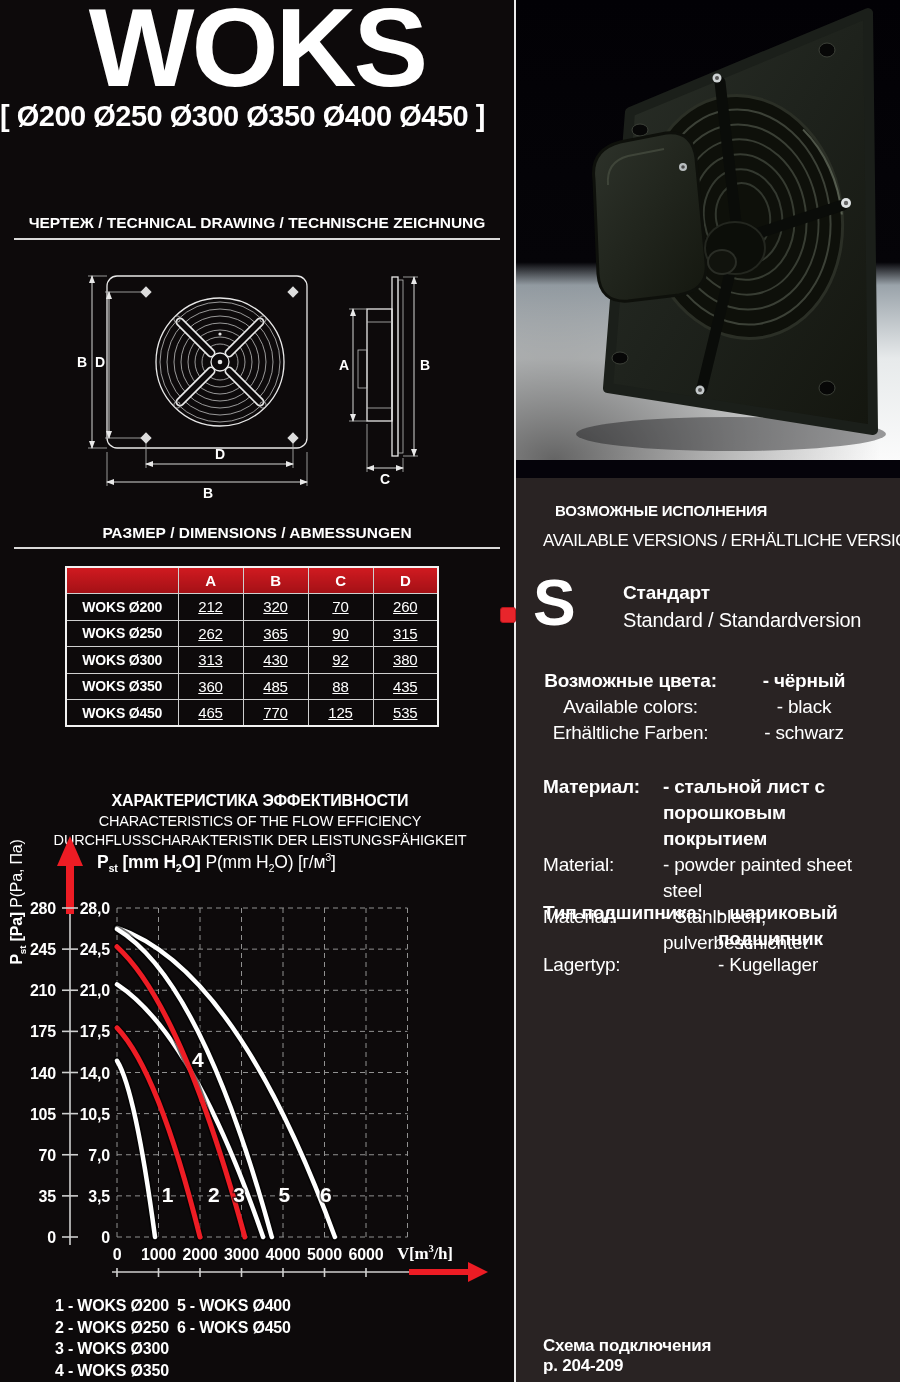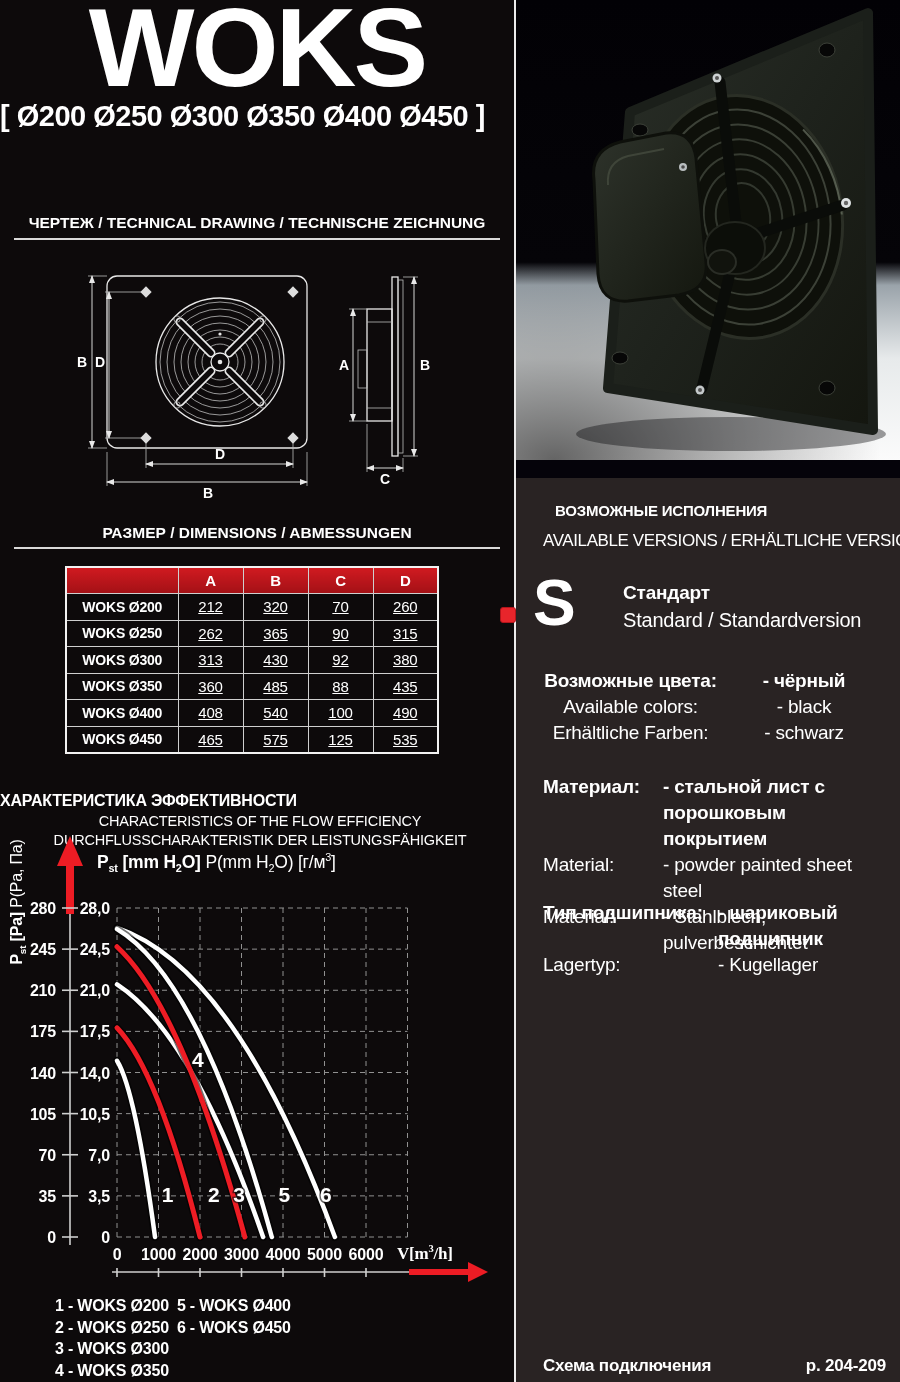--- a/index.html
+++ b/index.html
@@ -12,21 +12,21 @@
   
   .left-panel{position:absolute;left:0;top:0;width:514px;height:1382px;background:#0d0a0b;}
   .main-title{position:absolute;top:-8px;left:0;width:514px;text-align:center;
         font-size:112px;font-weight:bold;letter-spacing:-3px;line-height:1.0;}
   .subtitle{position:absolute;top:100px;left:0;width:514px;text-align:left;
         font-size:29px;font-weight:bold;letter-spacing:-0.5px;}
   .sec-hdr{position:absolute;left:0;width:514px;text-align:center;
         font-size:15.5px;font-weight:bold;letter-spacing:0;}
   .sec-rule{position:absolute;left:14px;width:486px;height:2px;background:#d9d9d9;}
   
-  .ch-t1{position:absolute;top:792px;left:0;width:520px;font-size:16px;font-weight:bold;}
+  .ch-t1{position:absolute;top:792px;left:0;width:520px;text-align:center;font-size:16px;font-weight:bold;}
   .ch-t2{position:absolute;top:813px;left:0;width:520px;text-align:center;font-size:14.5px;}
   .ch-t3{position:absolute;top:832px;left:0;width:520px;text-align:center;font-size:14.5px;}
   .ylab-right{position:absolute;top:851px;left:97px;font-size:17.5px;white-space:nowrap;}
   .ylab-left{position:absolute;top:892px;left:-63px;width:160px;height:20px;line-height:20px;
         text-align:center;transform:rotate(-90deg);font-size:16px;white-space:nowrap;}
   .x-unit{position:absolute;top:1243px;left:397px;font-size:17px;font-weight:bold;font-family:Liberation Serif, serif;}
   #chart{position:absolute;top:820px;left:0;}
   .grid{stroke:#919191;stroke-width:1;stroke-dasharray:5 4;fill:none;}
   .axisln{stroke:#cfcfcf;stroke-width:1.6;fill:none;}
   .ticktx{fill:#fff;font-family:"Liberation Sans",sans-serif;font-size:16px;font-weight:bold;}
@@ -66,21 +66,21 @@
   .spec-group{position:absolute;left:27px;right:10px;}
   .spec-group.g1{top:190px;text-align:center;}
   .spec-group.g2{top:296px;}
   .spec-group.g3{top:422px;}
   .spec-row{display:flex;line-height:26px;font-size:19px;}
   .spec-row .lab{width:175px;flex:none;}
   .spec-group.g2 .lab{width:120px;}
   .spec-row .val{flex:1;}
   .spec-row.b{font-weight:bold;}
   .rp-footer{position:absolute;bottom:6px;left:27px;right:14px;display:flex;
-        justify-content:space-between;font-size:17px;font-weight:bold;}
+        justify-content:space-between;font-size:17px;font-weight:bold;flex-direction:column;}
   .red-marker{position:absolute;left:500px;top:607px;width:16px;height:16px;
         border-radius:3px;background:#e8252b;border:1px solid #b3151b;}
 </style>
 </head>
 <body>
 
 <div class="page">
 
   <div class="left-panel">
 
@@ -225,30 +225,23 @@
             <td>380</td>
           </tr>
           <tr>
             <th class="model-col">WOKS Ø350</th>
             <td>360</td>
             <td>485</td>
             <td>88</td>
             <td>435</td>
           </tr>
           <tr>
-            <th class="model-col">WOKS Ø400</th>
-            <td>408</td>
-            <td>540</td>
-            <td>100</td>
-            <td>490</td>
-          </tr>
-          <tr>
             <th class="model-col">WOKS Ø450</th>
             <td>465</td>
-            <td>575</td>
+            <td>770</td>
             <td>125</td>
             <td>535</td>
           </tr>
         </tbody>
     </table>
 
     <div class="ch-t1">ХАРАКТЕРИСТИКА ЭФФЕКТИВНОСТИ</div>
     <div class="ch-t2">CHARACTERISTICS OF THE FLOW EFFICIENCY</div>
     <div class="ch-t3">DURCHFLUSSCHARAKTERISTIK DER LEISTUNGSFÄHIGKEIT</div>
     <div class="ylab-right" id="ylab-right"><span class="b">P</span><sub class="b">st</sub><span class="b"> [mm H</span><sub class="b">2</sub><span class="b">O] </span><span>P(mm H</span><sub>2</sub><span>O) [г/м</span><sup>3</sup><span>]</span></div>

